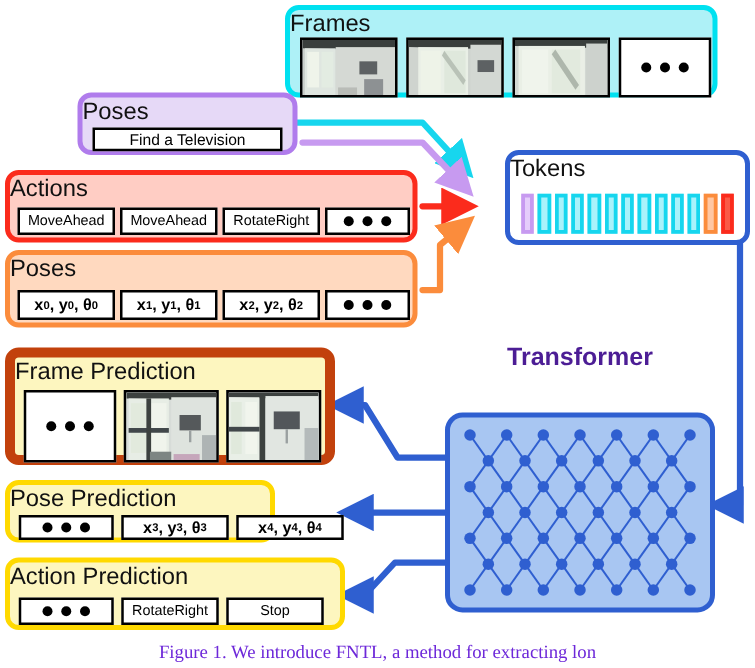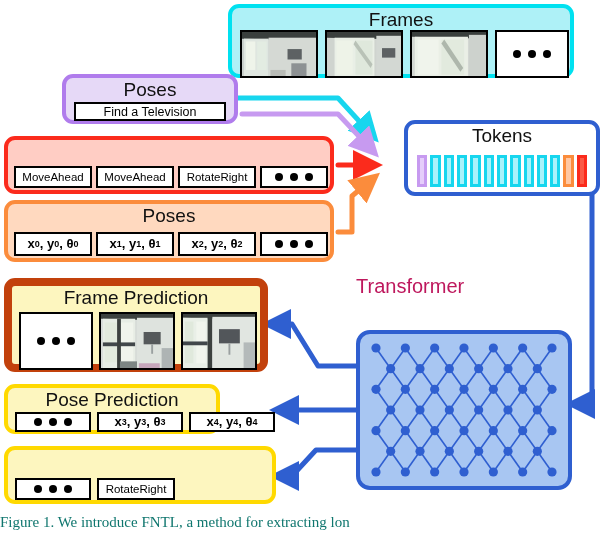--- a/index.html
+++ b/index.html
@@ -3,21 +3,21 @@
 <meta charset="utf-8">
 <style>
   html,body{margin:0;padding:0;background:#ffffff;}
   body{width:604px;height:534px;position:relative;overflow:hidden;
        font-family:"Liberation Sans", sans-serif;color:#000;}
 
   .fig{position:absolute;left:0;top:0;width:604px;height:512px;}
 
   
   .box{position:absolute;box-sizing:border-box;border-radius:11px;}
-  .box > .title{position:absolute;left:0;right:0;top:2px;text-align:center;
+  .box > .title{position:absolute;left:0;right:0;top:2px;
                 font-size:19px;line-height:20px;color:#111;letter-spacing:0px;}
 
   
   .cell{position:absolute;box-sizing:border-box;background:#fff;border:2.5px solid #000;
         display:flex;align-items:center;justify-content:center;
         font-size:11.5px;line-height:12px;color:#000;white-space:nowrap;}
   .cell.pose{font-weight:bold;font-size:13px;}
   .cell.pose sub{font-size:9px;font-weight:bold;}
 
   
@@ -40,22 +40,22 @@
            border:4px solid #fb2b1c;}
   
   #poses{left:4px;top:200px;width:330px;height:62px;background:#ffd9bf;
          border:4px solid #fb8c3c;}
   
   #tokens{left:378px;top:120px;width:196px;height:76px;background:#ffffff;
           border:4px solid #2f5fd0;margin-left:26px;}
   
   #encoder{left:356px;top:330px;width:216px;height:160px;background:#a8c6f2;
            border:4px solid #2f5fd0;border-radius:14px;}
-  #enc-label{position:absolute;left:356px;top:274px;width:216px;
-             font-size:20px;line-height:24px;font-weight:normal;color:#be185d;}
+  #enc-label{position:absolute;left:356px;top:274px;width:216px;text-align:center;
+             font-size:20px;line-height:24px;font-weight:bold;color:#4c1d95;}
 
   
   #framepred{left:4px;top:278px;width:264px;height:94px;background:#fdf6bf;
              border:8px solid #c2410c;}
   #posepred{left:4px;top:384px;width:216px;height:50px;background:#fdf6bf;
             border:4px solid #ffd900;}
   #actpred{left:4px;top:446px;width:272px;height:58px;background:#fdf6bf;
            border:4px solid #ffd900;}
 
   
@@ -64,22 +64,22 @@
   .tok{flex:1 1 0;height:32px;box-sizing:border-box;}
   .tok.purple{border:3px solid #c79af0;background:#e5cdfb;}
   .tok.cyan{border:3px solid #17d6ee;background:#aaf2fb;}
   .tok.ltorange{border:3px solid #fb8c3c;background:#ffc7a3;}
   .tok.red{border:3px solid #fb2b1c;background:#fb5a46;}
 
   
   #wires{position:absolute;left:0;top:0;width:604px;height:512px;pointer-events:none;}
 
   
-  #caption{position:absolute;left:0;top:514px;width:604px;text-align:left;
-           font-family:"Liberation Serif", serif;font-size:15px;color:#0f766e;
+  #caption{position:absolute;left:0;top:514px;width:604px;text-align:center;
+           font-family:"Liberation Serif", serif;font-size:15px;color:#6d28d9;
            white-space:nowrap;overflow:hidden;}
 </style>
 </head>
 <body>
 
 <div class="fig">
 
   <svg id="wires" viewBox="0 0 604 512">
     <defs>
       <marker id="ah-cy" markerWidth="6" markerHeight="6" refX="3.4" refY="3" orient="auto">
@@ -160,20 +160,21 @@
         <i></i>
     </div>
   </div>
 
   <div class="box" id="goals">
     <div class="title">Poses</div>
     <div class="cell" style="left:8px;top:24px;width:152px;height:19px;font-size:12.5px;">Find a Television</div>
   </div>
 
   <div class="box" id="actions">
+    <div class="title">Actions</div>
     <div class="cell" style="left:6px;top:26px;width:78px;height:22px;">MoveAhead</div>
     <div class="cell" style="left:88px;top:26px;width:78px;height:22px;">MoveAhead</div>
     <div class="cell" style="left:170px;top:26px;width:78px;height:22px;">RotateRight</div>
     <div class="cell dots" style="left:252px;top:26px;width:68px;height:22px;">
       <i></i>
         <i></i>
         <i></i>
     </div>
   </div>
 
@@ -390,23 +391,25 @@
     </div>
     <div class="cell pose" style="left:89px;top:24px;width:86px;height:20px;">
       <span>x</span><sub>3</sub>,&nbsp;<span>y</span><sub>3</sub>,&nbsp;<span>θ</span><sub>3</sub>
     </div>
     <div class="cell pose" style="left:181px;top:24px;width:86px;height:20px;">
       <span>x</span><sub>4</sub>,&nbsp;<span>y</span><sub>4</sub>,&nbsp;<span>θ</span><sub>4</sub>
     </div>
   </div>
 
   <div class="box" id="actpred">
+    <div class="title">Action Prediction</div>
     <div class="cell dots" style="left:7px;top:28px;width:76px;height:22px;">
       <i></i>
         <i></i>
         <i></i>
     </div>
     <div class="cell" style="left:89px;top:28px;width:78px;height:22px;">RotateRight</div>
+    <div class="cell" style="left:173px;top:28px;width:78px;height:22px;">Stop</div>
   </div>
 
 </div>
 
 <div id="caption">Figure 1.  We introduce FNTL, a method for extracting lon</div>
 
 </body></html>

